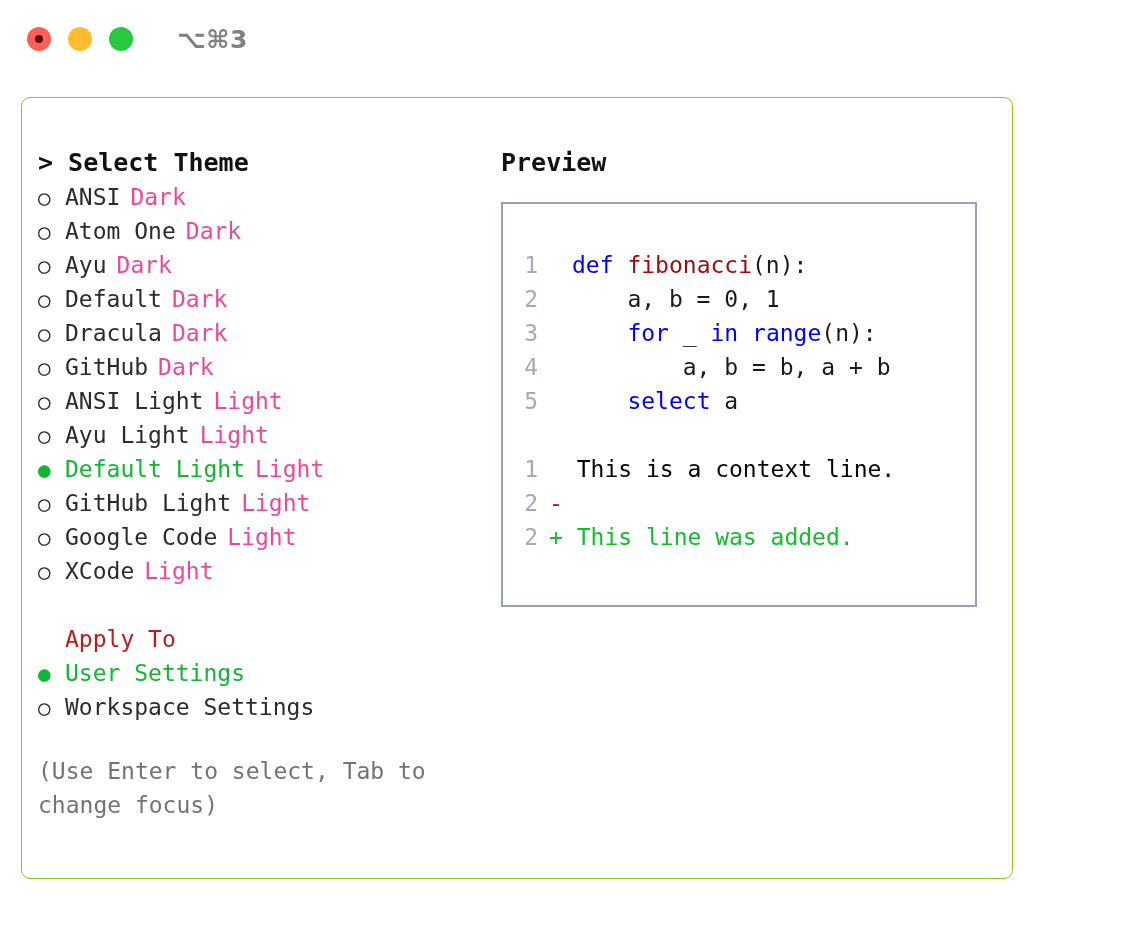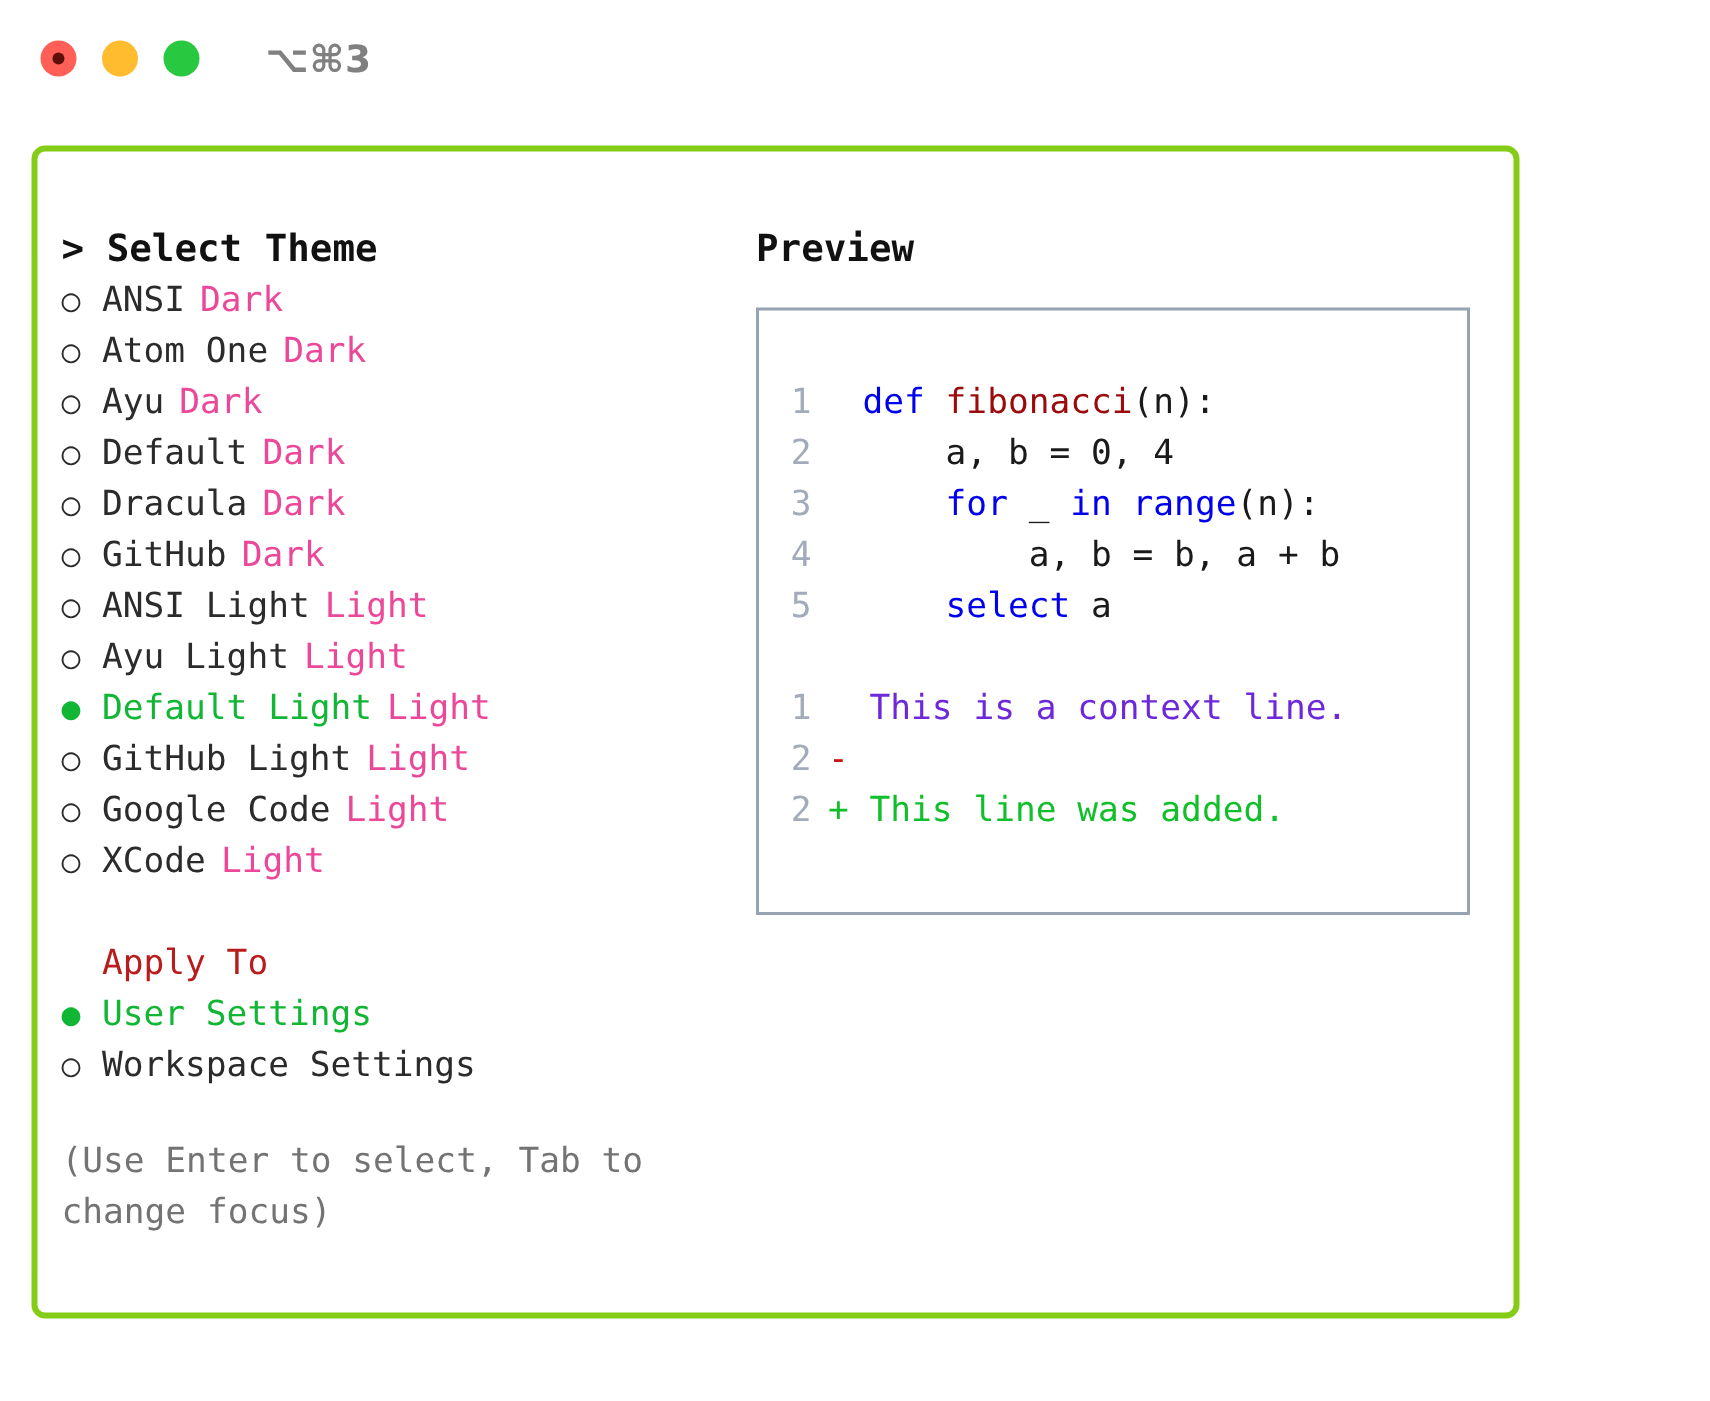--- a/index.html
+++ b/index.html
@@ -68,21 +68,21 @@
     letter-spacing: 0.5px;
   }
 
   
   .panel {
     position: absolute;
     left: 21px;
     top: 97px;
     width: 992px;
     height: 782px;
-    border: 4px solid #84cc16;
+    border: 1px solid #84cc16;
     border-radius: 9px;
     box-sizing: border-box;
     background: #ffffff;
   }
 
   .panel-inner {
     position: relative;
     width: 100%;
     height: 100%;
   }
@@ -185,21 +185,21 @@
     padding-right: 11px;
     box-sizing: border-box;
   }
   .code-text { color: #1a1a1a; margin-left: 23px; }
   .kw  { color: #0000ee; }
   .fn  { color: #9c0b0b; }
   .pn  { color: #1a1a1a; }
 
   .blank-line { height: 34px; }
 
-  .diff-ctx  { color: #6d28d9; }
+  .diff-ctx  { color: #000000; }
   .diff-del  { color: #c41212; }
   .diff-add  { color: #11bf2a; }
 </style>
 </head>
 <body>
 
 <div class="window">
 
   <div class="titlebar">
     <div class="lights">
@@ -243,21 +243,21 @@
 
         <div class="hint">(Use Enter to select, Tab to change focus)</div>
       </div>
 
       <div class="right-col">
         <div class="preview-title">Preview</div>
 
         <div class="preview-box">
           <div id="code-block">
               <div class="code-line"><span class="ln">1</span><span class="code-text"><span class="kw">def </span><span class="fn">fibonacci</span><span class="pn">(n):</span></span></div>
-              <div class="code-line"><span class="ln">2</span><span class="code-text"><span class="pn">    a, b = 0, 4</span></span></div>
+              <div class="code-line"><span class="ln">2</span><span class="code-text"><span class="pn">    a, b = 0, 1</span></span></div>
               <div class="code-line"><span class="ln">3</span><span class="code-text"><span class="pn">    </span><span class="kw">for</span><span class="pn"> _ </span><span class="kw">in</span><span class="pn"> </span><span class="kw">range</span><span class="pn">(n):</span></span></div>
               <div class="code-line"><span class="ln">4</span><span class="code-text"><span class="pn">        a, b = b, a + b</span></span></div>
               <div class="code-line"><span class="ln">5</span><span class="code-text"><span class="pn">    </span><span class="kw">select</span><span class="pn"> a</span></span></div>
             </div>
           <div class="blank-line"></div>
           <div id="diff-block">
               <div class="code-line"><span class="ln">1</span><span class="diff-ctx">  </span><span class="diff-ctx">This is a context line.</span></div>
               <div class="code-line"><span class="ln">2</span><span class="diff-del">- </span></div>
               <div class="code-line"><span class="ln">2</span><span class="diff-add">+ </span><span class="diff-add">This line was added.</span></div>
             </div>

